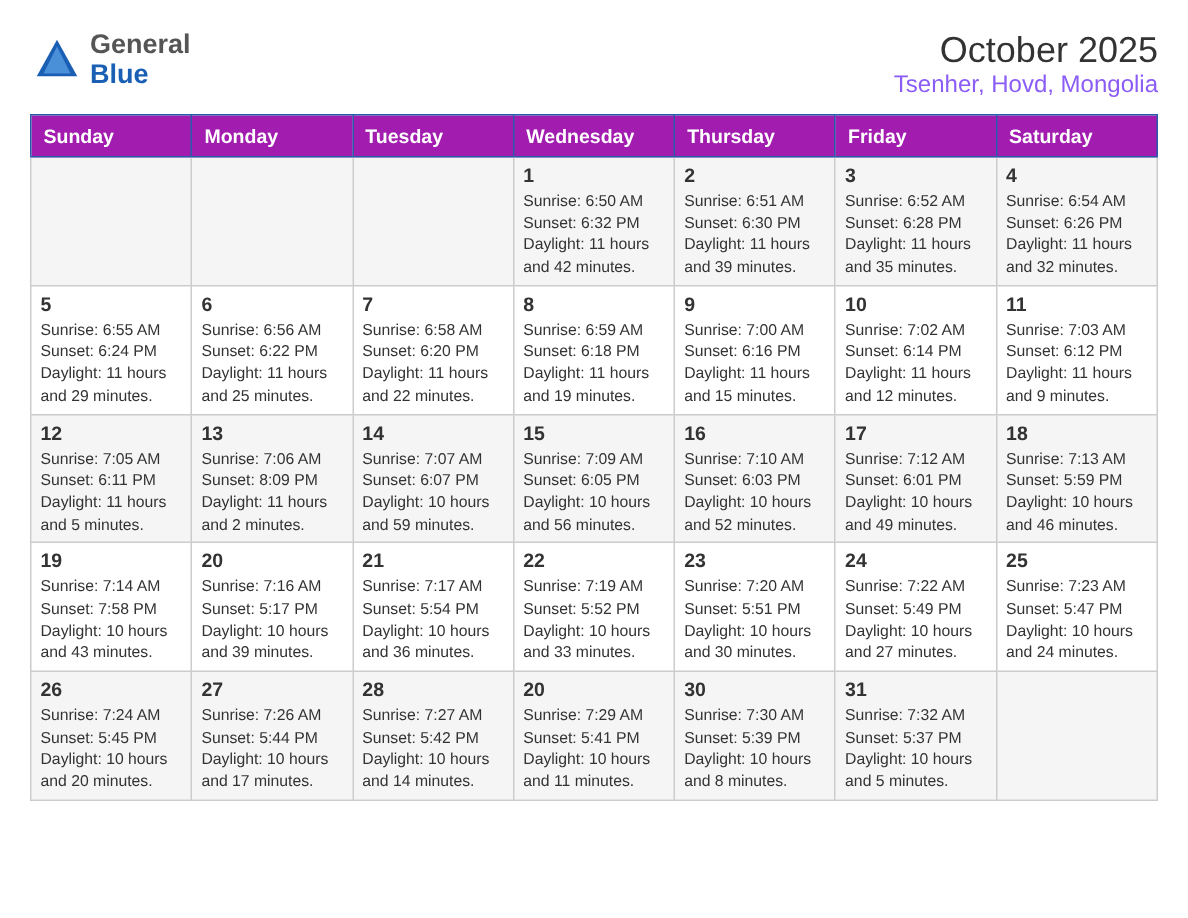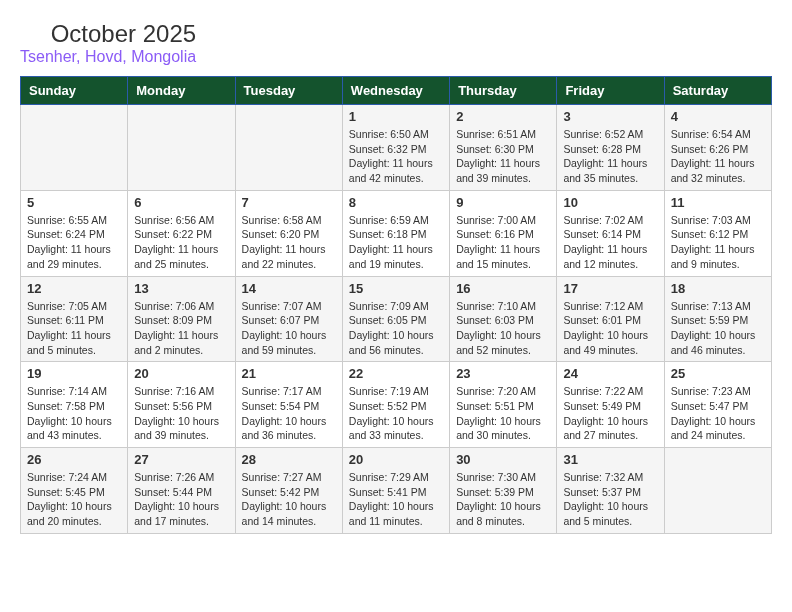--- a/index.html
+++ b/index.html
@@ -75,26 +75,36 @@
       display: block;
     }
     .day-info {
       font-size: 10.5px;
       line-height: 1.4;
       color: #333;
     }
     .empty-cell { background: #f9f9f9; }
     tr:nth-child(odd) td { background: #f5f5f5; }
     tr:nth-child(even) td { background: #fff; }
-    .calendar thead tr th { background: #14532d; }
+    .calendar thead tr th { background: #a21caf; }
   </style>
 </head>
 <body>
 
 <div class="header-section">
+  <div class="logo">
+    <svg class="logo-icon" viewBox="0 0 40 40">
+      <polygon points="20,5 35,32 5,32" fill="#1a5fb4"></polygon>
+      <polygon points="20,10 30,30 10,30" fill="#4a90d9"></polygon>
+    </svg>
+    <div class="logo-text">
+      <span class="logo-general">General</span>
+      <span class="logo-blue">Blue</span>
+    </div>
+  </div>
   <div class="title-section">
     <div class="month-title">October 2025</div>
     <div class="location">Tsenher, Hovd, Mongolia</div>
   </div>
 </div>
 
 <table class="calendar">
   <thead>
     <tr>
     <th>Sunday</th>
@@ -227,21 +237,21 @@
       <tr>
         <td>
           <span class="day-num">19</span>
           <div class="day-info">Sunrise: 7:14 AM
 Sunset: 7:58 PM
 Daylight: 10 hours and 43 minutes.</div>
         </td>
         <td>
           <span class="day-num">20</span>
           <div class="day-info">Sunrise: 7:16 AM
-Sunset: 5:56 PM
+Sunset: 5:17 PM
 Daylight: 10 hours and 39 minutes.</div>
         </td>
         <td>
           <span class="day-num">21</span>
           <div class="day-info">Sunrise: 7:17 AM
 Sunset: 5:54 PM
 Daylight: 10 hours and 36 minutes.</div>
         </td>
         <td>
           <span class="day-num">22</span>

